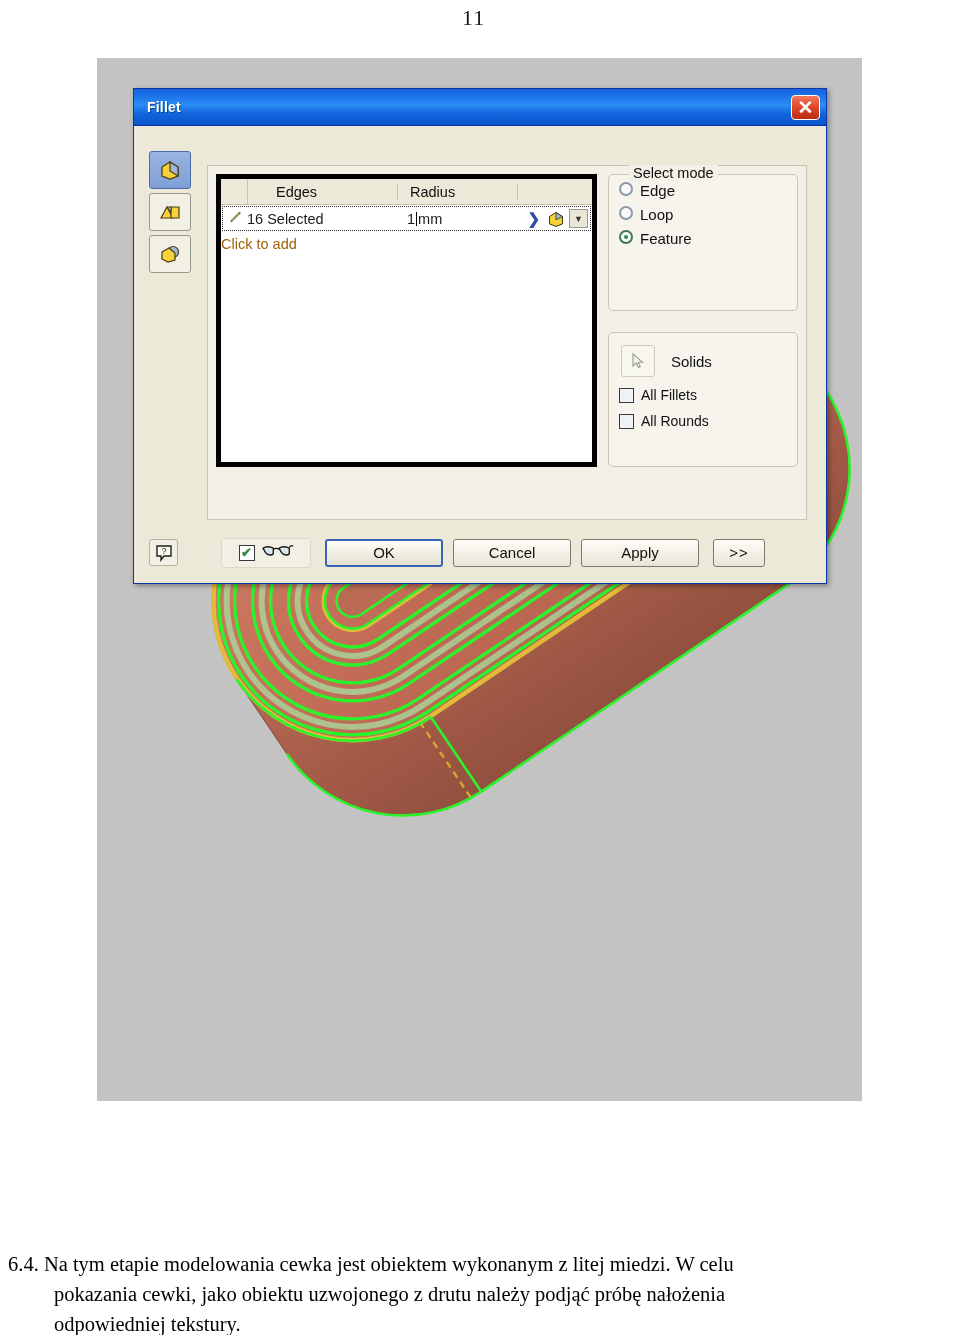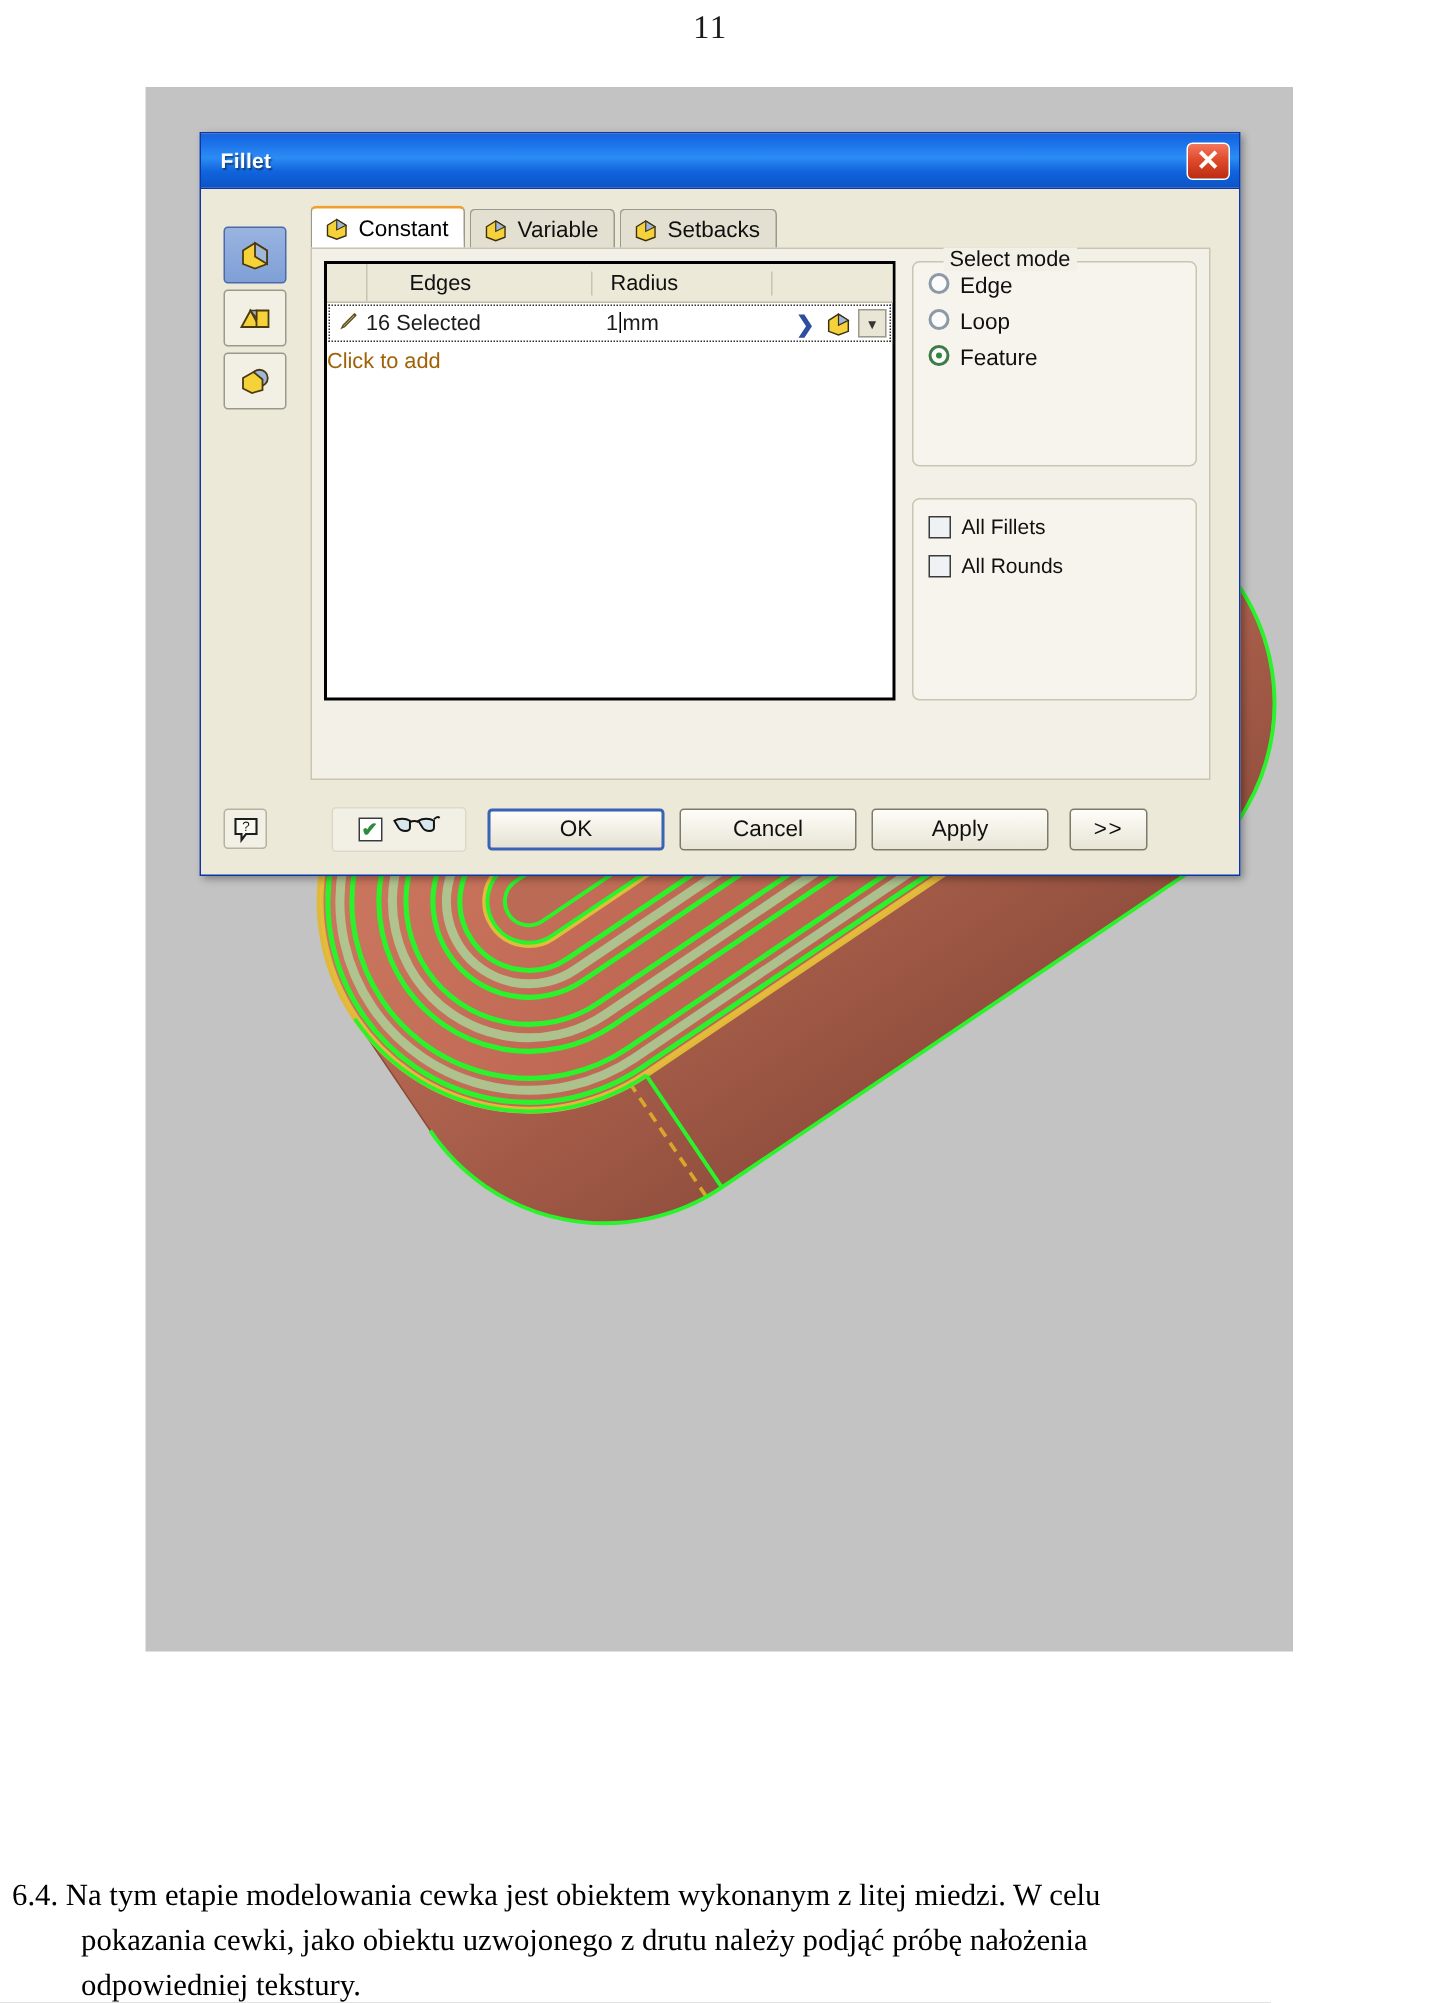--- a/index.html
+++ b/index.html
@@ -90,21 +90,21 @@
     color:#000;
   }
 
   
   .panel{
     position:absolute;left:73px;top:39px;width:600px;height:355px;
     border:1px solid #c8c4b0;background:#f3f1e7;box-sizing:border-box;
   }
   .list-box{
     position:absolute;left:8px;top:8px;width:381px;height:293px;
-    background:#ffffff;border:2px solid #000000;box-sizing:border-box;
+    background:#ffffff;border:5px solid #000000;box-sizing:border-box;
   }
   .list-head{
     display:flex;height:26px;align-items:center;
     background:#ece9d8;border-bottom:1px solid #c0bca8;
     font-size:14.5px;color:#101010;box-sizing:border-box;
   }
   .lh-spacer{width:26px;height:100%;border-right:1px solid #c8c4b0;}
   .lh-edges{width:150px;padding-left:28px;box-sizing:border-box;border-right:1px solid #c8c4b0;}
   .lh-radius{width:120px;padding-left:12px;box-sizing:border-box;border-right:1px solid #c8c4b0;}
   .lh-tail{flex:1;}
@@ -298,43 +298,20 @@
         </svg>
       </div>
       <div class="side-btn">
         <svg width="24" height="22" viewBox="0 0 24 22">
           <circle cx="15" cy="9" r="5.5" fill="#9fb7d8" stroke="#4a3a10" stroke-width="1.2"></circle>
           <path d="M4 9 L11 5 L17 10 L17 17 L10 19 L4 16 Z" fill="#f5d23a" stroke="#4a3a10" stroke-width="1.2"></path>
         </svg>
       </div>
     </div>
 
-    <div class="tabs">
-      <div class="tab active">
-        <svg width="19" height="17" viewBox="0 0 24 22">
-          <path d="M4 8 L12 3 L20 8 L20 17 L12 20 L4 17 Z" fill="#f5d23a" stroke="#3a2f10" stroke-width="1.2"></path>
-          <path d="M12 3 L20 8 L12 12 Z" fill="#9fb7d8" stroke="#3a2f10" stroke-width="1"></path>
-        </svg>
-        <span>Constant</span>
-      </div>
-      <div class="tab">
-        <svg width="19" height="17" viewBox="0 0 24 22">
-          <path d="M4 8 L12 3 L20 8 L20 17 L12 20 L4 17 Z" fill="#f5d23a" stroke="#3a2f10" stroke-width="1.2"></path>
-          <path d="M12 3 L20 8 L12 12 Z" fill="#9fb7d8" stroke="#3a2f10" stroke-width="1"></path>
-        </svg>
-        <span>Variable</span>
-      </div>
-      <div class="tab">
-        <svg width="19" height="17" viewBox="0 0 24 22">
-          <path d="M4 8 L12 3 L20 8 L20 17 L12 20 L4 17 Z" fill="#f5d23a" stroke="#3a2f10" stroke-width="1.2"></path>
-          <path d="M12 3 L20 8 L12 12 Z" fill="#9fb7d8" stroke="#3a2f10" stroke-width="1"></path>
-        </svg>
-        <span>Setbacks</span>
-      </div>
-    </div>
 
     <div class="panel">
 
       <div class="list-box">
         <div class="list-head">
           <div class="lh-spacer"></div>
           <div class="lh-edges">Edges</div>
           <div class="lh-radius">Radius</div>
           <div class="lh-tail"></div>
         </div>
@@ -373,20 +350,28 @@
           <span class="radio"></span>
           <span>Loop</span>
         </div>
         <div class="radio-row">
           <span class="radio on"></span>
           <span>Feature</span>
         </div>
       </div>
 
       <div class="group group-solids">
+        <div class="solids-row">
+          <span class="solids-btn">
+            <svg width="16" height="18" viewBox="0 0 16 18">
+              <path d="M3 2 L3 14 L6.3 11 L8.4 15.6 L10.3 14.7 L8.3 10.4 L12.6 10.2 Z" fill="#f4f3ec" stroke="#9b9b93" stroke-width="1.1"></path>
+            </svg>
+          </span>
+          <span class="solids-label">Solids</span>
+        </div>
         <div class="check-row">
           <span class="cbox"></span>
           <span>All Fillets</span>
         </div>
         <div class="check-row">
           <span class="cbox"></span>
           <span>All Rounds</span>
         </div>
       </div>
     </div>

